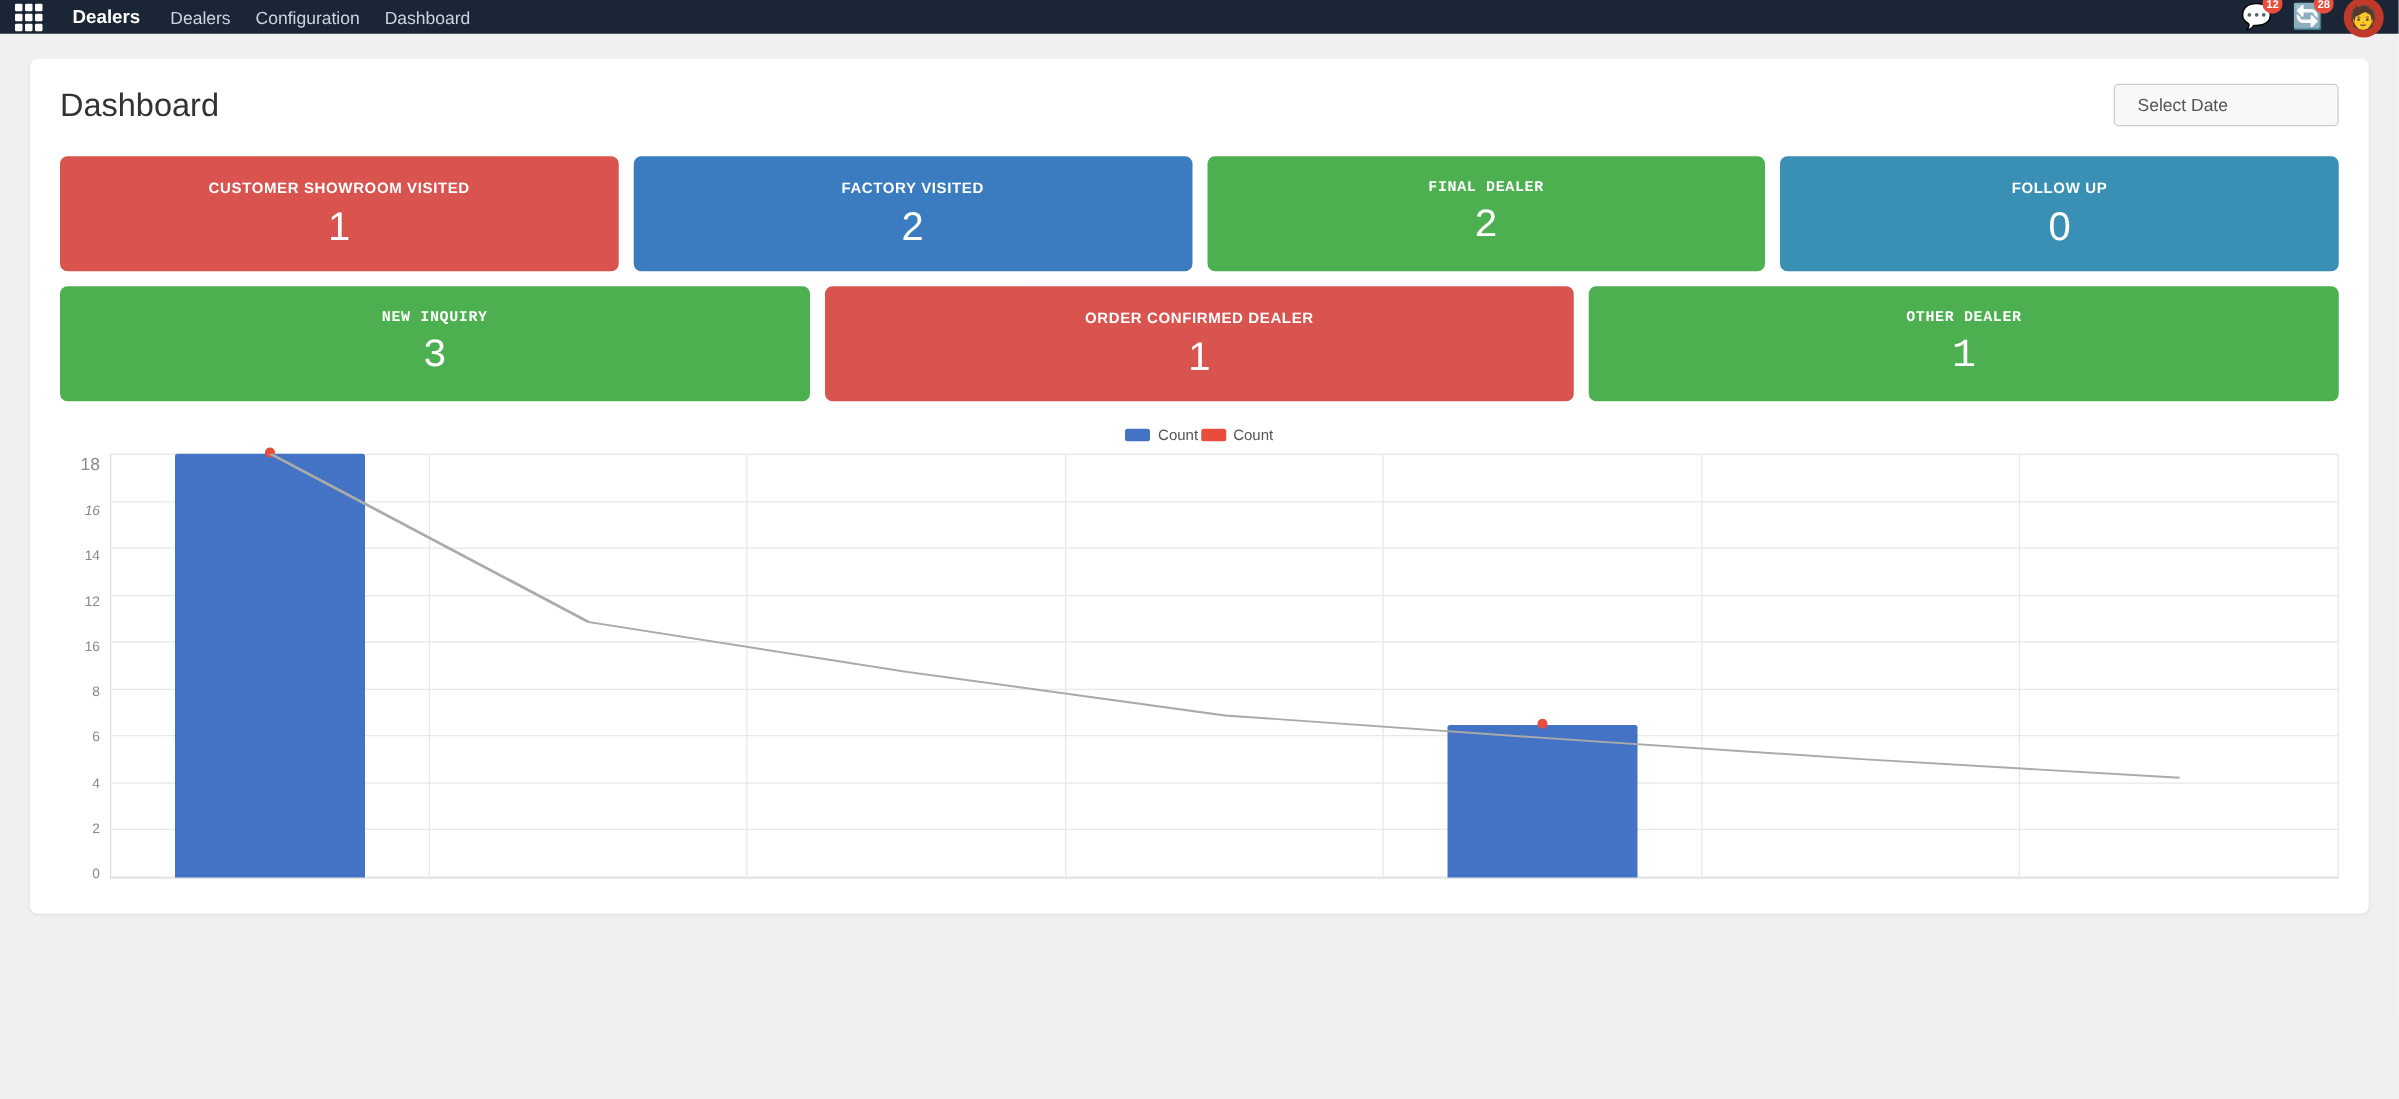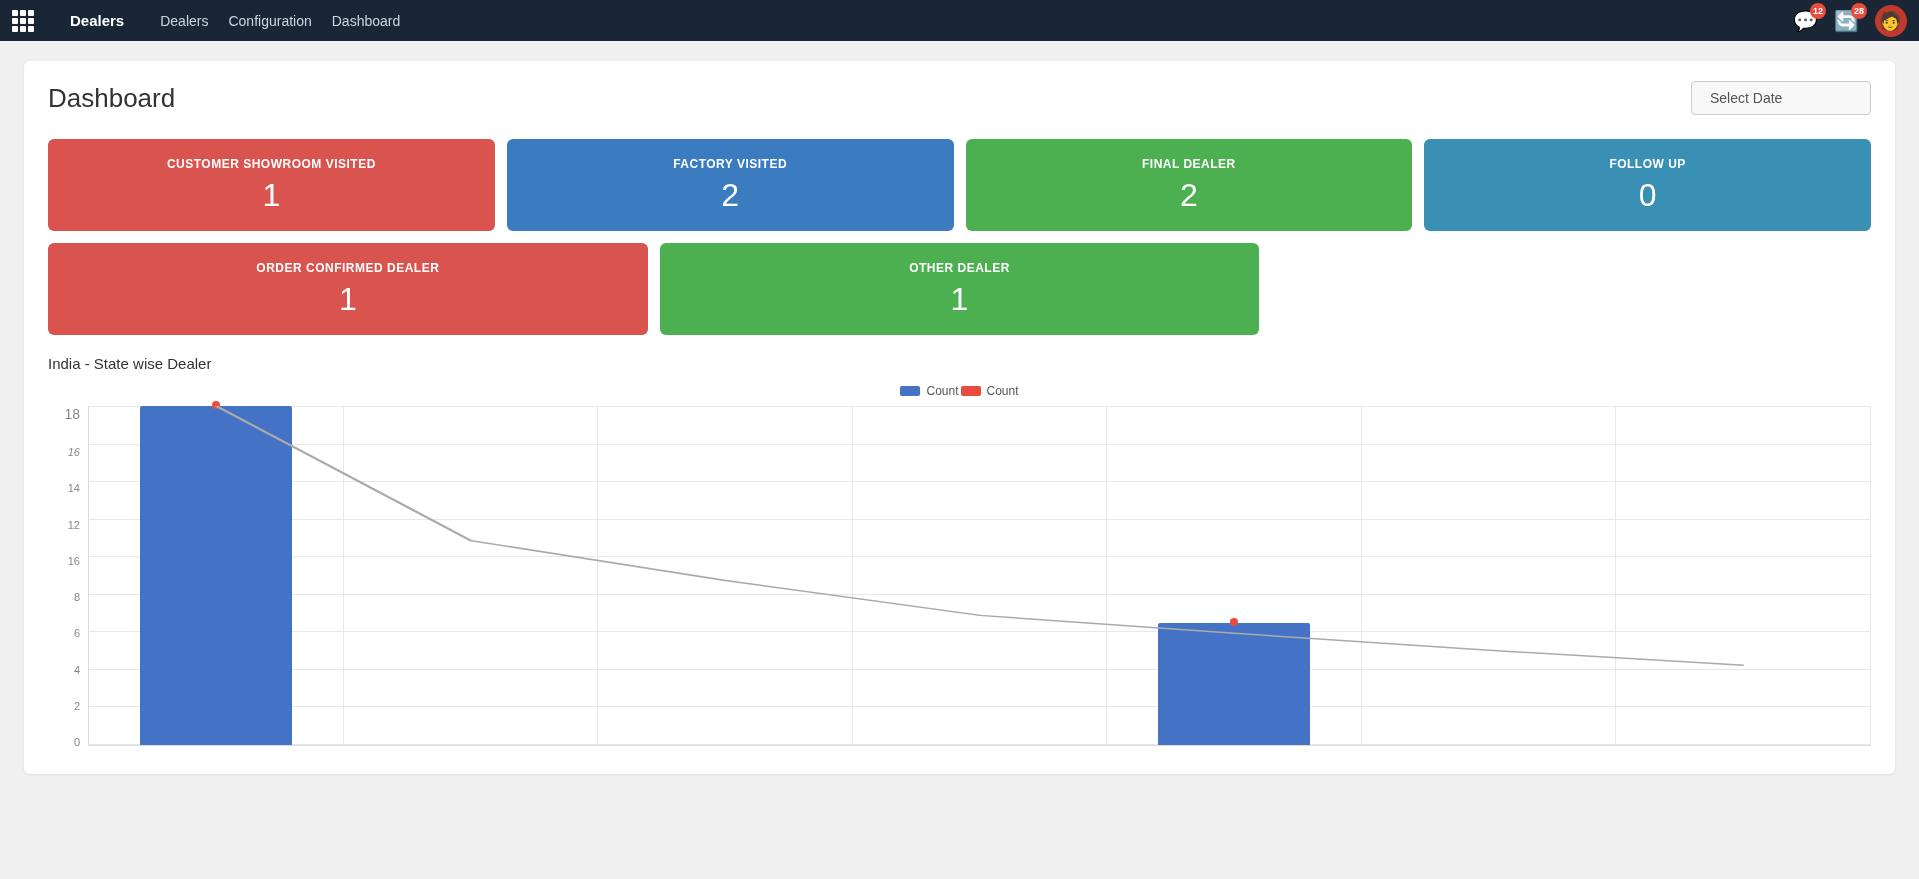--- a/index.html
+++ b/index.html
@@ -1,25 +1,25 @@
 <!DOCTYPE html>
 <html><head>
   <meta charset="utf-8">
   <style>
     * { margin: 0; padding: 0; box-sizing: border-box; }
     body { font-family: 'Segoe UI', Arial, sans-serif; background: #f0f0f0; overflow-x: hidden; }
 
     
     .topnav {
       background: #1a2535;
-      height: 41px;
+      height: 27px;
       display: flex;
       align-items: center;
       padding: 0 12px;
-      gap: 36px;
+      gap: 24px;
     }
     .topnav-grid-icon {
       display: grid;
       grid-template-columns: repeat(3,6px);
       grid-template-rows: repeat(3,6px);
       gap: 2px;
       cursor: pointer;
     }
     .topnav-grid-icon span {
       background: #fff;
@@ -149,21 +149,21 @@
       margin-bottom: 8px;
     }
     .stat-card-value {
       color: #fff;
       font-size: 32px;
       font-weight: 400;
       line-height: 1;
     }
     .bg-red    { background: #d9534f; }
     .bg-blue   { background: #3a7cbf; }
-    .bg-green  { background: #4caf50; }
+    .bg-green  { background: #4caf50; font-family: Liberation Mono, monospace; }
     .bg-teal   { background: #3a8fb5; }
 
     
     .chart-section {
       margin-top: 20px;
     }
     .chart-title {
       font-size: 15px;
       font-weight: 500;
       color: #333;
@@ -312,32 +312,35 @@
         <span class="stat-card-label">FINAL DEALER</span>
         <span class="stat-card-value">2</span>
       </div>
       <div class="stat-card bg-teal">
         <span class="stat-card-label">FOLLOW UP</span>
         <span class="stat-card-value">0</span>
       </div>
     </div>
 
     <div class="stat-row" style="grid-template-columns: repeat(3, 1fr);">
+      <div class="stat-card bg-green">
+        <span class="stat-card-label">NEW INQUIRY</span>
+        <span class="stat-card-value">3</span>
+      </div>
       <div class="stat-card bg-red">
         <span class="stat-card-label">Order Confirmed dealer</span>
         <span class="stat-card-value">1</span>
       </div>
       <div class="stat-card bg-green">
         <span class="stat-card-label">Other dealer</span>
         <span class="stat-card-value">1</span>
       </div>
     </div>
 
     <div class="chart-section">
-      <div class="chart-title">India - State wise Dealer</div>
 
       <div class="chart-legend">
         <div class="legend-item">
           <div class="legend-swatch" style="background:#4472c4;"></div>
           <span>Count</span>
         </div>
         <div class="legend-item">
           <div class="legend-swatch" style="background:#e74c3c;"></div>
           <span>Count</span>
         </div>

